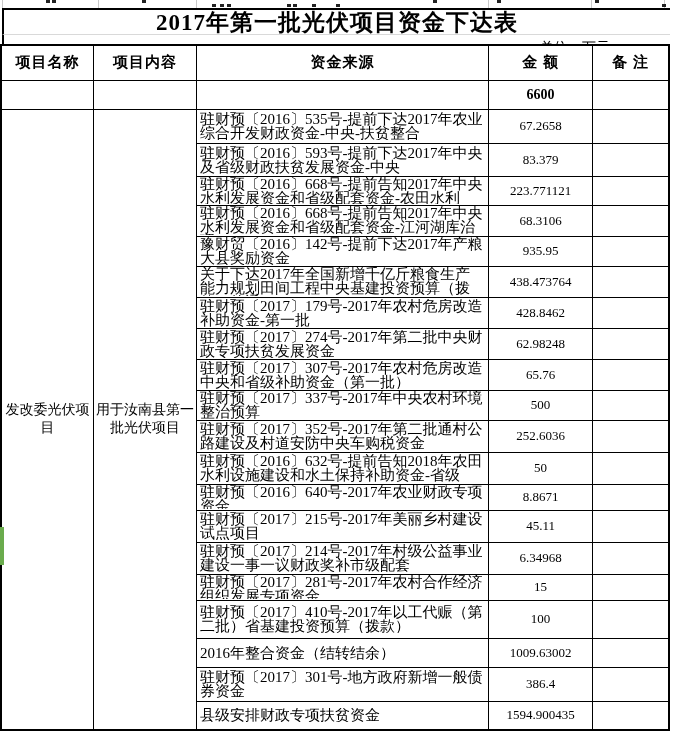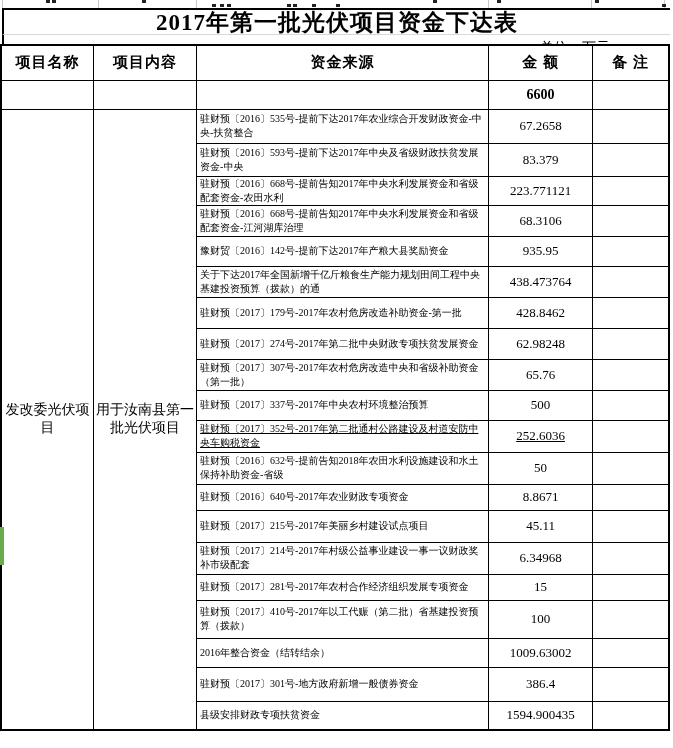--- a/index.html
+++ b/index.html
@@ -31,21 +31,21 @@
     border:2px solid #000;
   }
   .fund-table th,.fund-table td{
     border:1px solid #000;padding:0;overflow:hidden;vertical-align:middle;
   }
   .fund-table th{
     font-size:15px;font-weight:bold;text-align:center;letter-spacing:1px;
   }
   .cell-in{overflow:hidden;}
   .source-cell .cell-in{
-    font-size:10px;line-height:14px;text-align:left;padding:0 3px;word-break:break-all;
+    font-size:15px;line-height:14px;text-align:left;padding:0 3px;word-break:break-all;
   }
   .amount-cell{font-size:13px;text-align:center;}
   .amount-cell.bold{font-size:14px;font-weight:bold;}
   .remark-cell{font-size:12px;}
   .merged-cell{font-size:14px;line-height:18px;text-align:center;padding:0 8px;word-break:break-all;}
   
   .selection-marker{position:absolute;left:0;top:527px;width:4px;height:38px;z-index:5;}
 </style>
 </head>
 <body>
@@ -176,21 +176,21 @@
           <td class="amount-cell">65.76</td>
           <td class="remark-cell"></td>
         </tr>
         <tr style="height: 30px;">
           <td class="source-cell">
             <div class="cell-in" style="max-height: 28px;">驻财预〔2017〕337号-2017年中央农村环境整治预算</div>
           </td>
           <td class="amount-cell">500</td>
           <td class="remark-cell"></td>
         </tr>
-        <tr style="height: 32px; text-decoration: underline;">
+        <tr style="height: 32px;">
           <td class="source-cell">
             <div class="cell-in" style="max-height: 30px;">驻财预〔2017〕352号-2017年第二批通村公路建设及村道安防中央车购税资金</div>
           </td>
           <td class="amount-cell">252.6036</td>
           <td class="remark-cell"></td>
         </tr>
         <tr style="height: 32px;">
           <td class="source-cell">
             <div class="cell-in" style="max-height: 30px;">驻财预〔2016〕632号-提前告知2018年农田水利设施建设和水土保持补助资金-省级</div>
           </td>

